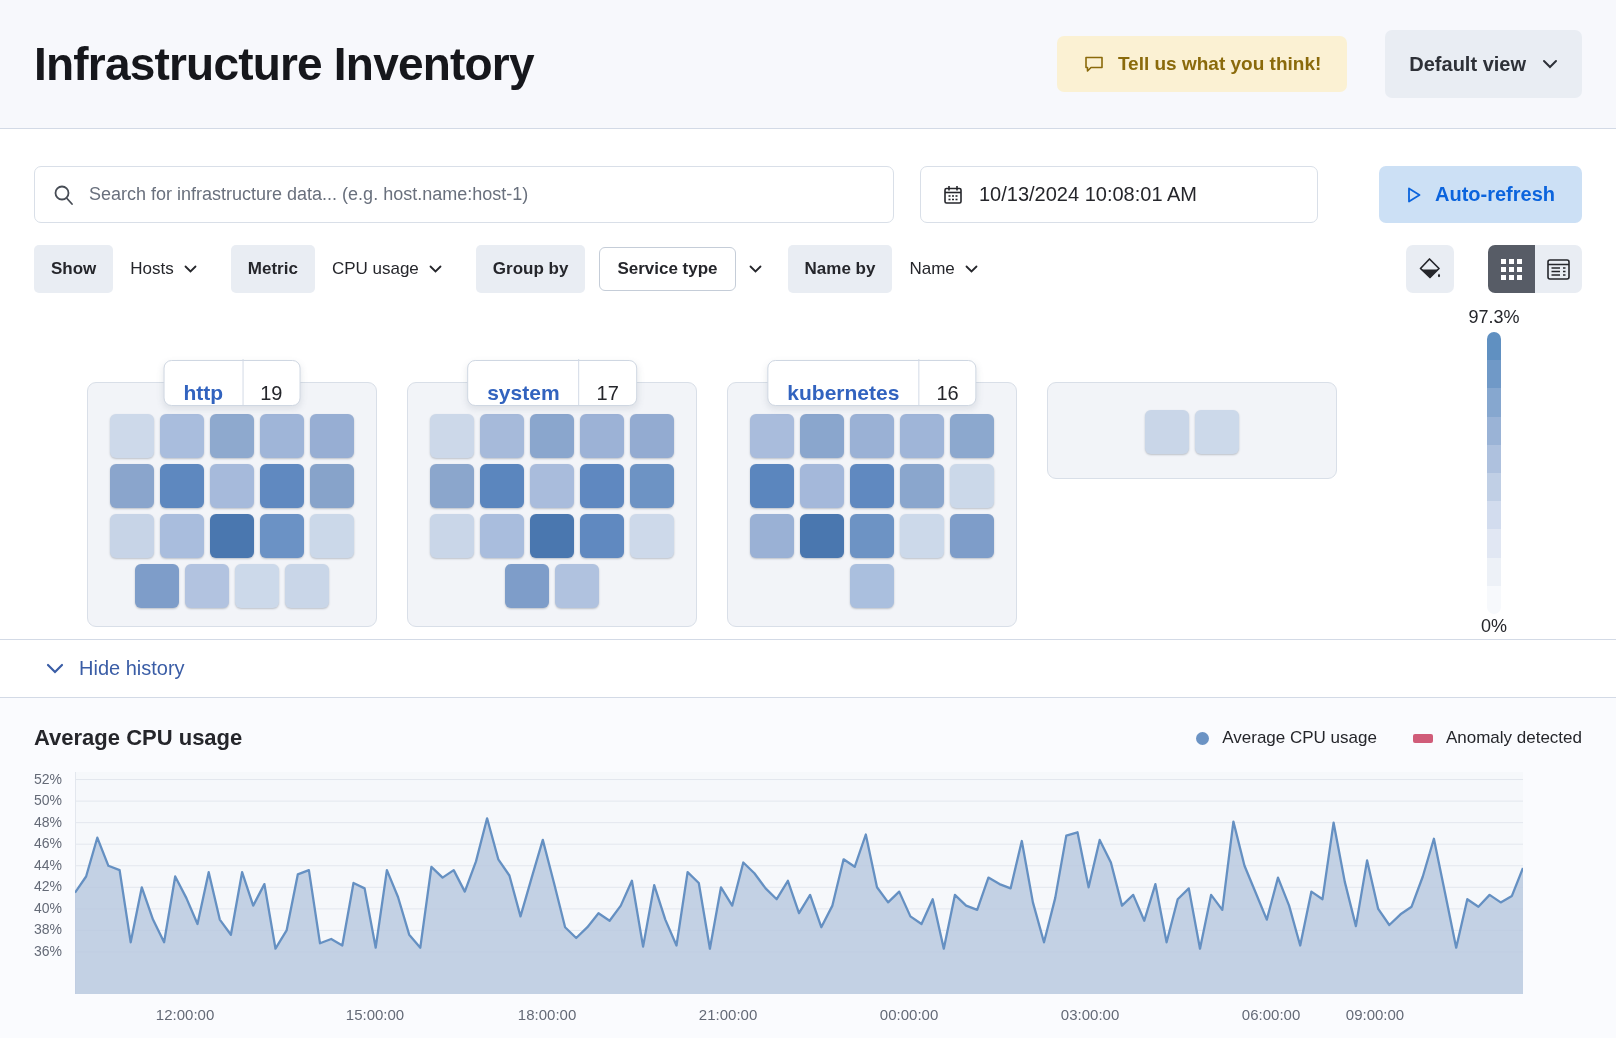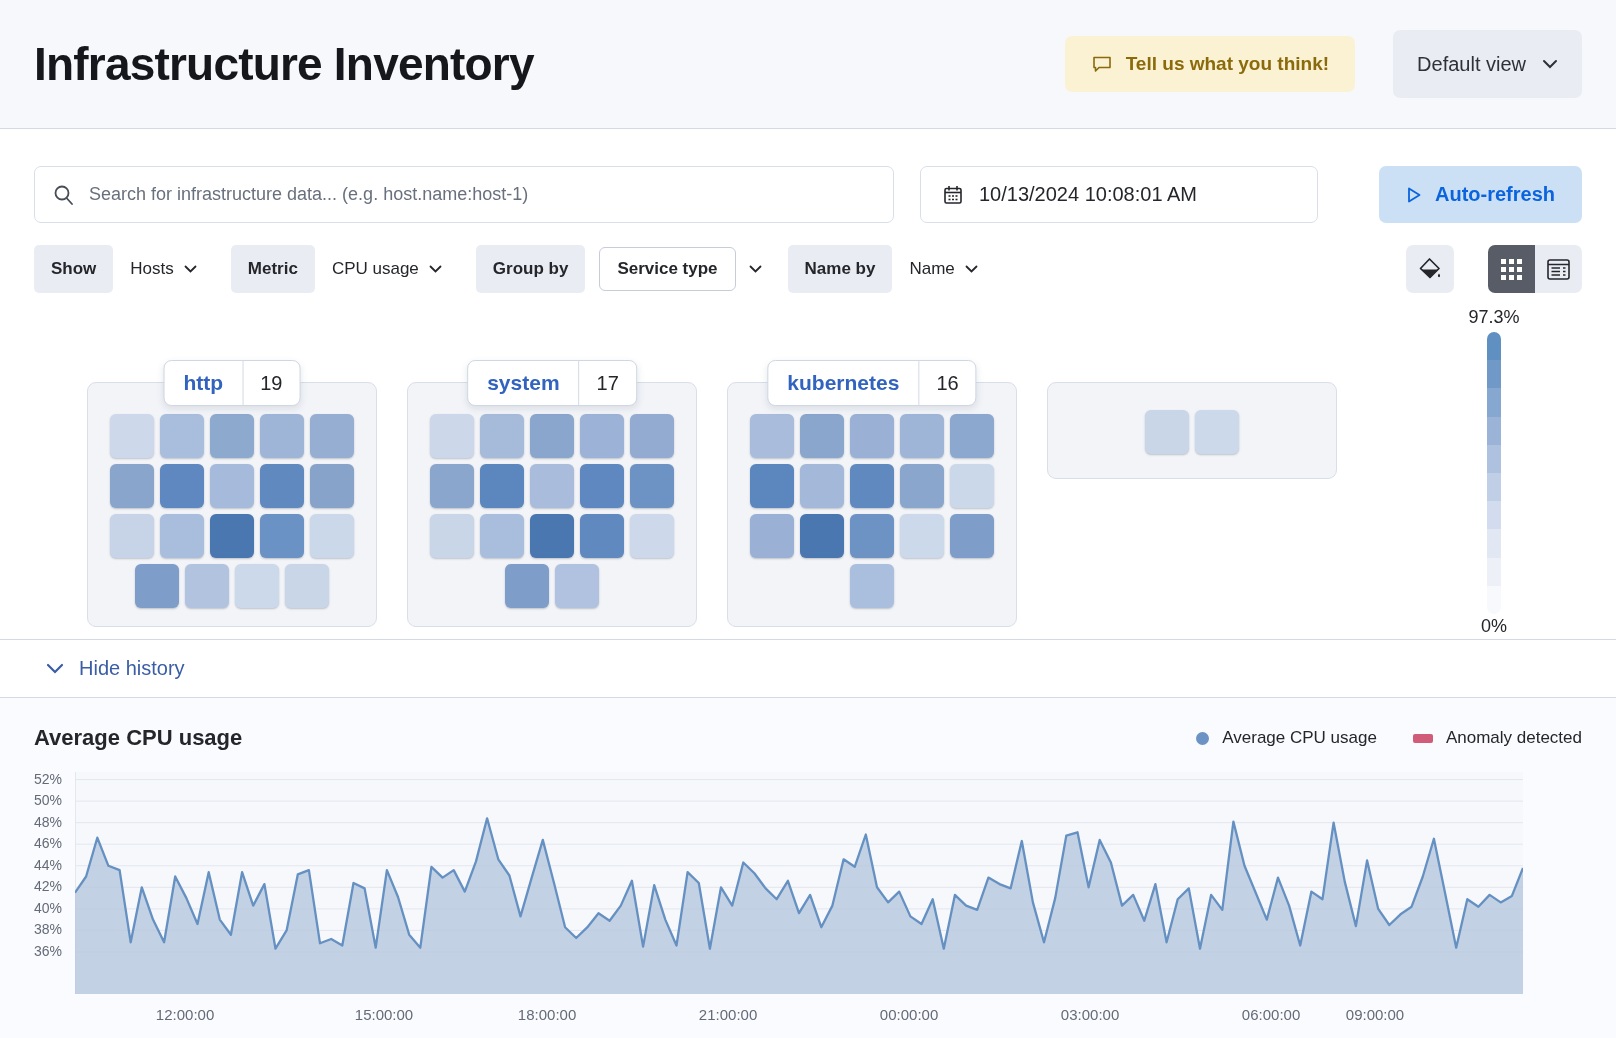--- a/index.html
+++ b/index.html
@@ -16,21 +16,21 @@
   }
   .page-title { font-size:46px; font-weight:800; color:#16171c; letter-spacing:-0.8px; }
   .header-actions { display:flex; align-items:center; gap:38px;margin-left:48px; }
   .btn { border:none; cursor:pointer; display:flex; align-items:center; border-radius:7px; font-family:inherit; }
   .btn-feedback {
     background:#fbf1d3; color:#8a6a0b; height:56px; padding:0 26px;
     font-size:19px; font-weight:600; gap:13px;
   }
   .btn-view {
     background:#e9edf3; color:#2e3138; height:68px; padding:7px 24px;
-    font-size:20px; font-weight:400; gap:16px;
+    font-size:20px; font-weight:700; gap:16px;
   }
   
   .toolbar { display:flex; gap:26px; margin:37px 34px 0 34px; }
   .search-box { position:relative; width:860px; }
   .search-box input {
     width:100%; height:57px; border:1px solid #d9dfe8; border-radius:7px;
     background:#fff; padding:0 16px 0 54px; font-size:18px; color:#343741;
     font-family:inherit; outline:none;
   }
   .search-box input::placeholder { color:#69707d; }
@@ -74,21 +74,21 @@
   .waffle-wrap { position:relative; height:346px; }
   .waffle-groups { display:flex; gap:30px; padding-left:87px; padding-top:89px; }
   .waffle-card {
     position:relative; width:290px; height:245px; background:#f2f4f8;
     border:1px solid #d9dfe8; border-radius:9px;
   }
   .waffle-card.compact { height:97px; }
   .group-pill {
     position:absolute; top:-23px; left:50%; transform:translateX(-50%);
     background:#fff; border:1px solid #cfd7e2; border-radius:8px; height:46px;
-    display:flex; align-items:center; box-shadow:0 3px 7px rgba(80,90,110,0.14);
+    display:flex; align-items:flex-end; box-shadow:0 3px 7px rgba(80,90,110,0.14);
     cursor:pointer; white-space:nowrap;
   }
   .group-pill .g-name { color:#3263bf; font-weight:700; font-size:21px; padding:0 19px; }
   .group-pill .g-div { width:1px; height:46px; background:#d3dae6; }
   .group-pill .g-count { color:#25262b; font-size:20px; padding:0 17px; }
   .tile-rows { display:flex; flex-direction:column; align-items:center; gap:6px; padding-top:31px; }
   .compact .tile-rows { padding-top:27px; }
   .tile-row { display:flex; gap:6px; justify-content:center; }
   .tile { width:44px; height:44px; border-radius:6px; box-shadow:0 1px 2px rgba(50,60,80,0.28); cursor:pointer; }
   .waffle-legend { position:absolute; left:1462px; top:14px; width:64px; text-align:center; }
@@ -446,21 +446,21 @@
   <div class="y-label" style="top: 170.971px;">36%</div>
       <div class="y-label" style="top: 149.417px;">38%</div>
       <div class="y-label" style="top: 127.864px;">40%</div>
       <div class="y-label" style="top: 106.311px;">42%</div>
       <div class="y-label" style="top: 84.7573px;">44%</div>
       <div class="y-label" style="top: 63.2039px;">46%</div>
       <div class="y-label" style="top: 41.6505px;">48%</div>
       <div class="y-label" style="top: 20.0971px;">50%</div>
       <div class="y-label" style="top: -1.45631px;">52%</div>
       <div class="x-label" style="left: 185.048px;">12:00:00</div>
-      <div class="x-label" style="left: 384px;">15:00:00</div>
+      <div class="x-label" style="left: 375px;">15:00:00</div>
       <div class="x-label" style="left: 547.048px;">18:00:00</div>
       <div class="x-label" style="left: 728.048px;">21:00:00</div>
       <div class="x-label" style="left: 909.048px;">00:00:00</div>
       <div class="x-label" style="left: 1090.05px;">03:00:00</div>
       <div class="x-label" style="left: 1271.05px;">06:00:00</div>
       <div class="x-label" style="left: 1375px;">09:00:00</div>
     </div>
 </div>
 
 </body></html>

